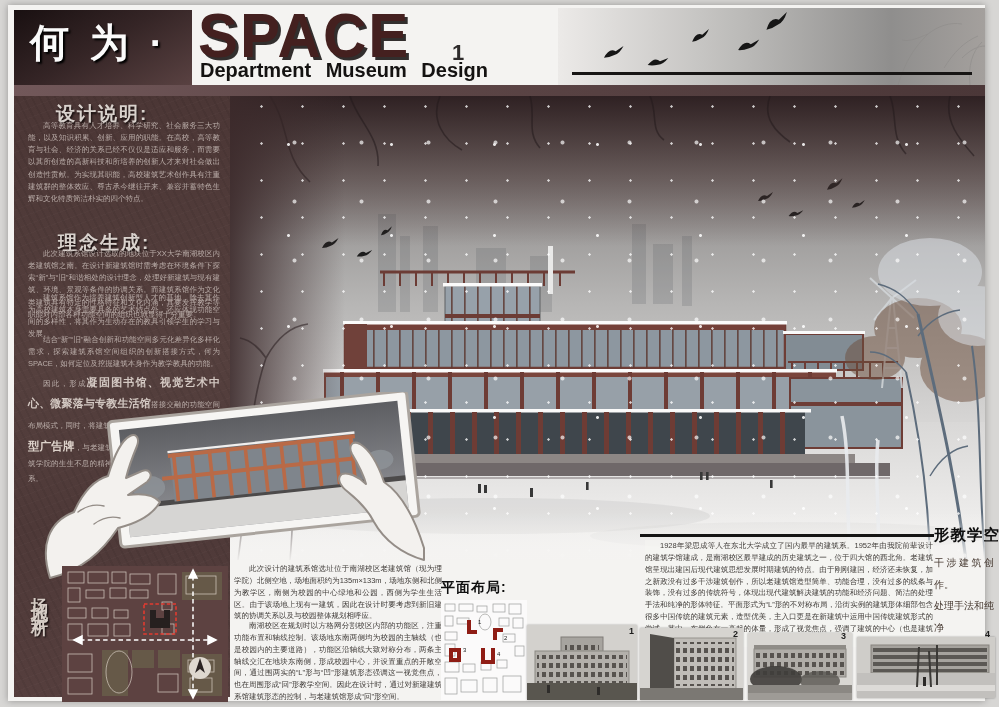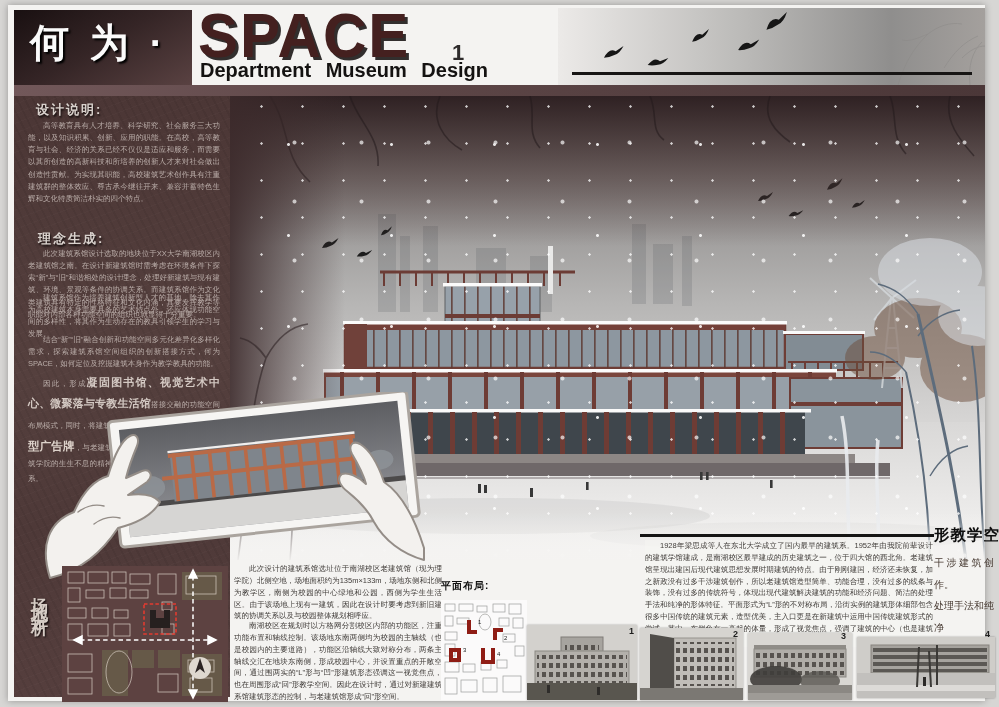--- a/index.html
+++ b/index.html
@@ -22,22 +22,22 @@
   .sub-right{left:200px;top:59px;font-size:20px;font-weight:bold;color:#141211;word-spacing:9px;white-space:nowrap;}
   .hdr-line{left:572px;top:72px;width:400px;height:3px;background:#171514;}
   .maroon-band{left:14px;top:85px;width:971px;height:11px;
                background:linear-gradient(90deg,#72585a 0%,#5d4647 40%,#4b3738 100%);}
   
   .left-panel{left:14px;top:96px;width:216px;height:601px;
      background:linear-gradient(175deg,#4b3635 0%,#55403e 45%,#4e3938 70%,#563f3e 100%);}
   .panel-tex{left:0;top:0;width:100%;height:100%;opacity:.35;
      background:repeating-linear-gradient(63deg,rgba(0,0,0,.14) 0 2px,transparent 2px 7px),
                 repeating-linear-gradient(-21deg,rgba(255,255,255,.05) 0 1px,transparent 1px 9px);}
-  .sec-head{font-size:13px;font-weight:bold;color:#d9d2cd;letter-spacing:2px;
-            text-shadow:1px 2px 2px #140d0d;white-space:nowrap;}
+  .sec-head{font-size:19px;font-weight:bold;color:#d9d2cd;letter-spacing:2px;
+            text-shadow:1px 2px 2px #140d0d;white-space:nowrap;margin-left:20px;}
   .cn-body{font-size:7.5px;line-height:1.62;color:#b9aca8;text-align:justify;text-indent:2em;}
   .cn-em{font-size:11px;font-weight:bold;color:#d3c8c2;}
   .cn-em2{font-size:11.5px;font-weight:bold;color:#ddd2ca;}
   
   .site-head{left:28px;top:584px;writing-mode:vertical-rl;font-size:17px;font-weight:bold;
              color:#d6ccc5;letter-spacing:7px;text-shadow:1px 1px 2px #140d0d;}
   
   .render{left:230px;top:96px;width:755px;height:464px;overflow:hidden;background:#cfcecd;}
   .snow{left:230px;top:96px;width:755px;height:464px;pointer-events:none;opacity:.9;
     background-image:
@@ -50,21 +50,21 @@
     background:linear-gradient(to bottom,rgba(244,243,241,0),rgba(244,243,241,.95));}
   
   .pv-line{left:640px;top:534px;width:294px;height:2.5px;background:#141414;}
   .pv-label{left:934px;top:525px;font-size:15.5px;font-weight:bold;color:#0e0e0e;letter-spacing:1px;white-space:nowrap;}
   .pv-notes{left:934px;top:552px;width:60px;font-size:10px;line-height:2.15;color:#463931;text-align:justify;}
   
   .bt{font-size:7.5px;line-height:1.58;color:#403c39;text-align:justify;text-indent:2em;}
   .history{left:645px;top:540px;width:288px;background:rgba(246,245,243,.55);}
   .bl-p1{left:234px;top:563px;width:208px;}
   .bl-p2{left:234px;top:620px;width:208px;}
-  .plan-head{left:441px;top:579px;font-size:10px;font-weight:bold;color:#0f0f0f;letter-spacing:1px;white-space:nowrap;}
+  .plan-head{left:441px;top:579px;font-size:14px;font-weight:bold;color:#0f0f0f;letter-spacing:1px;white-space:nowrap;}
   
   .photo{background:#bdbab5;box-shadow:0 0 2px rgba(0,0,0,.35);}
   .photo-label{font-size:9px;font-weight:bold;color:#1d1d1d;}
 </style>
 </head>
 <body>
 
 <div class="board abs" style="left:0;top:0">
 
   <svg width="0" height="0" style="position:absolute">

